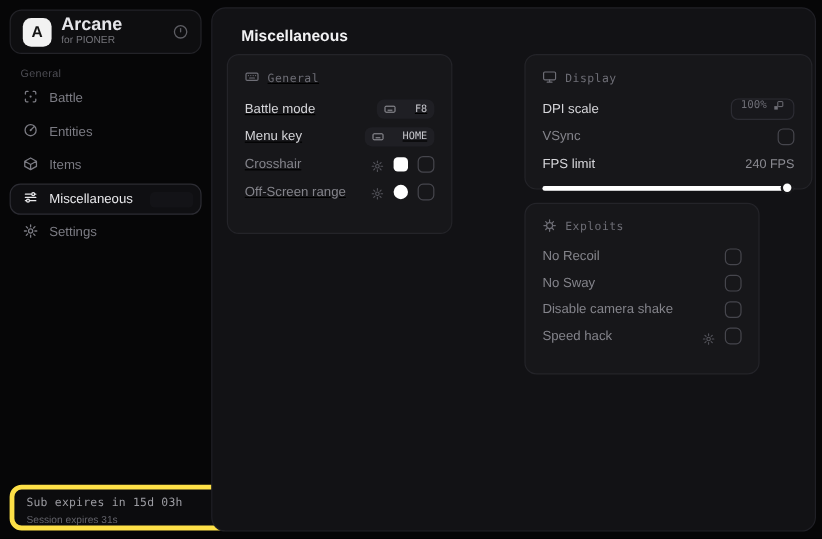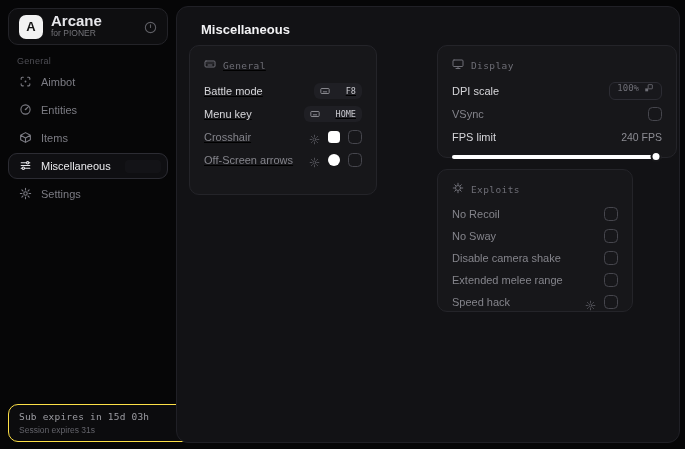--- a/index.html
+++ b/index.html
@@ -37,21 +37,21 @@
   }
   .nav-item svg { width:13px; height:13px; flex:0 0 13px; }
   .nav-item.active { border-color:#2c2c33; background:#0f0f12; color:#e9e9ec; }
   .faded-badge {
     position:absolute; right:6px; top:6px; width:36px; height:13px;
     border-radius:4px; background:#17171b; opacity:.55;
   }
 
   .footer-card {
     position:absolute; left:8px; bottom:7px; width:188px; height:38px;
-    border:1px solid #fde047; border-radius:10px; background:#0c0c0e;
+    border:4px solid #fde047; border-radius:10px; background:#0c0c0e;
     padding:6px 10px 0;
   }
   .footer-line1 { font-size:9.5px; color:#9c9ca2; letter-spacing:.2px; }
   .footer-line2 { font-size:8.5px; color:#63636a; margin-top:3px; }
 
   
   #main {
     position:absolute; left:176px; top:6px; width:504px; height:437px;
     background:#121215; border:1px solid #202026; border-radius:12px;
   }
@@ -134,21 +134,21 @@
     <div class="category-label">General</div>
 
     <div class="nav">
       <div class="nav-item">
         <span>
           <svg viewBox="0 0 24 24" fill="none" stroke="currentColor" stroke-width="2" stroke-linecap="round">
             <path d="M4 8V6a2 2 0 012-2h2M16 4h2a2 2 0 012 2v2M20 16v2a2 2 0 01-2 2h-2M8 20H6a2 2 0 01-2-2v-2"></path>
             <circle cx="12" cy="12" r="1.7" fill="currentColor" stroke="none"></circle>
           </svg>
         </span>
-        <span>Aimbot</span>
+        <span>Battle</span>
       </div>
       <div class="nav-item">
         <span>
           <svg viewBox="0 0 24 24" fill="none" stroke="currentColor" stroke-width="2" stroke-linecap="round">
             <circle cx="12" cy="12" r="8.5"></circle>
               <path d="M12 12l5.5-5.5"></path>
             <circle cx="12" cy="12" r="1.5" fill="currentColor" stroke="none"></circle>
           </svg>
         </span>
         <span>Entities</span>
@@ -239,21 +239,21 @@
                 <circle cx="12" cy="12" r="3.2"></circle>
                 <path d="M12 2.5v3M12 18.5v3M2.5 12h3M18.5 12h3M5.3 5.3l2.1 2.1M16.6 16.6l2.1 2.1M18.7 5.3l-2.1 2.1M7.4 16.6l-2.1 2.1"></path>
               </svg>
           </span>
           <span class="swatch-square"></span>
           <span class="checkbox"></span>
         </span>
       </div>
 
       <div class="row">
-        <span class="row-label dim">Off-Screen arrows</span>
+        <span class="row-label dim">Off-Screen range</span>
         <span class="row-right">
           <span class="row-gear">
             <svg viewBox="0 0 24 24" fill="none" stroke="currentColor" stroke-width="2" stroke-linecap="round">
                 <circle cx="12" cy="12" r="3.2"></circle>
                 <path d="M12 2.5v3M12 18.5v3M2.5 12h3M18.5 12h3M5.3 5.3l2.1 2.1M16.6 16.6l2.1 2.1M18.7 5.3l-2.1 2.1M7.4 16.6l-2.1 2.1"></path>
               </svg>
           </span>
           <span class="swatch-circle"></span>
           <span class="checkbox"></span>
         </span>
@@ -328,26 +328,20 @@
             <span class="checkbox"></span>
           </span>
       </div>
       <div class="row" style="height:22px">
         <span class="row-label dim">Disable camera shake</span>
         <span class="row-right">
             <span class="checkbox"></span>
           </span>
       </div>
       <div class="row" style="height:22px">
-        <span class="row-label dim">Extended melee range</span>
-        <span class="row-right">
-            <span class="checkbox"></span>
-          </span>
-      </div>
-      <div class="row" style="height:22px">
         <span class="row-label dim">Speed hack</span>
         <span class="row-right">
           <span class="row-gear">
             <svg viewBox="0 0 24 24" fill="none" stroke="currentColor" stroke-width="2" stroke-linecap="round">
                 <circle cx="12" cy="12" r="3.2"></circle>
                 <path d="M12 2.5v3M12 18.5v3M2.5 12h3M18.5 12h3M5.3 5.3l2.1 2.1M16.6 16.6l2.1 2.1M18.7 5.3l-2.1 2.1M7.4 16.6l-2.1 2.1"></path>
               </svg>
           </span>
           <span class="checkbox"></span>
         </span>

